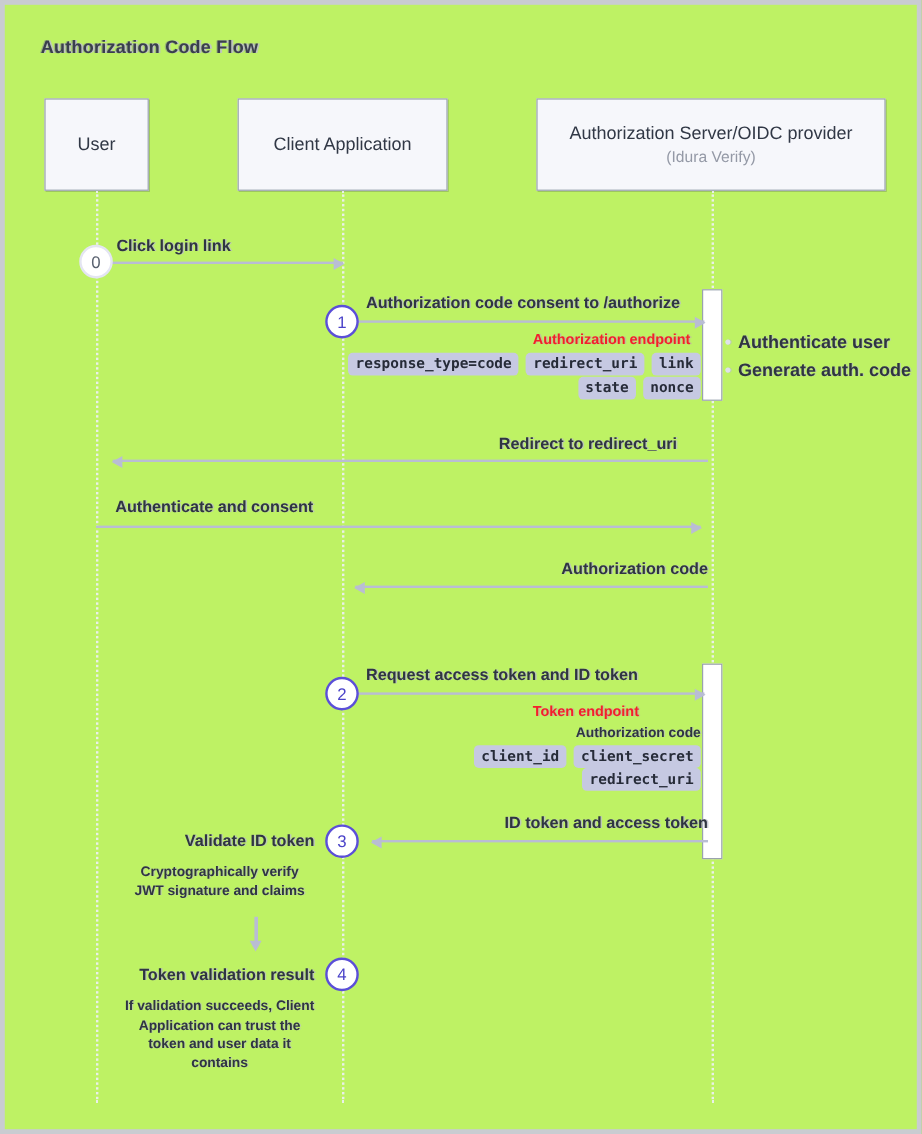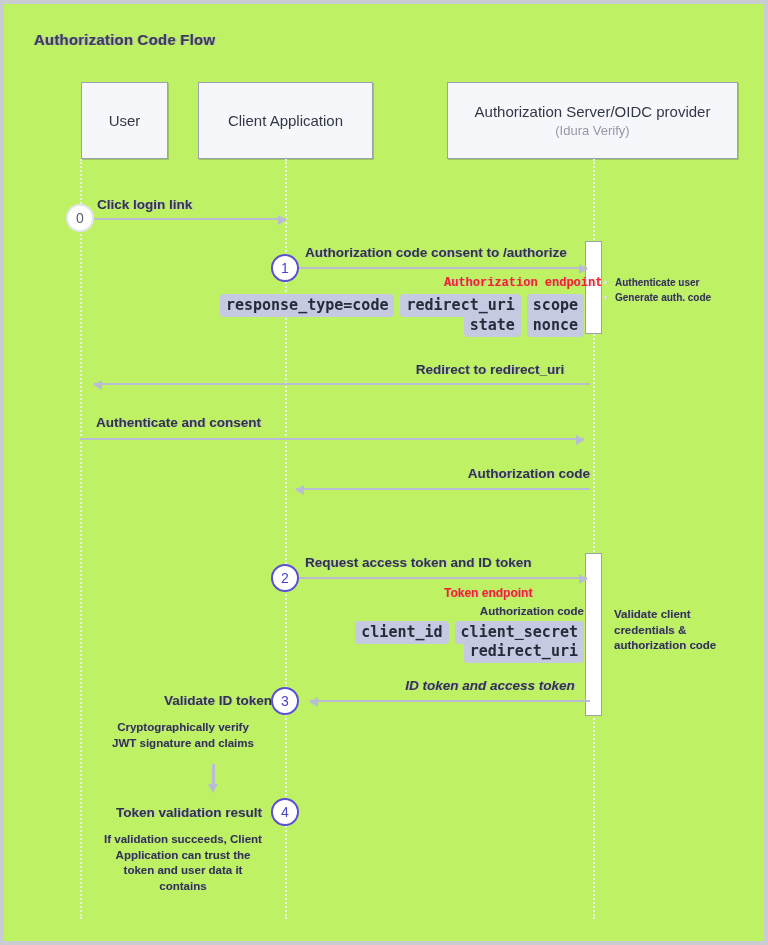--- a/index.html
+++ b/index.html
@@ -143,21 +143,21 @@
     font-weight: 700;
     color: #2f3542;
     line-height: 1.35;
     text-shadow: 1px 0 0 rgba(185,188,205,.6);
   }
   .note.center { text-align: center; }
   .note.right  { text-align: right; }
 
   .bullets {
     position: absolute;
-    font-size: 10px;
+    font-size: 15px;
     font-weight: 700;
     color: #2f3542;
     line-height: 1.5;
     text-shadow: 1px 0 0 rgba(185,188,205,.6);
   }
   .bullets .bl { white-space: nowrap; }
   .bullets .bl::before {
     content: "\2022";
     display: inline-block;
     width: 11px;
@@ -170,21 +170,21 @@
     display: flex;
     gap: 6px;
     align-items: center;
   }
   .chiprow.right { justify-content: flex-end; }
   .chip {
     background: #c6c9e2;
     border-radius: 4px;
     padding: 2px 6px 3px 6px;
     font-family: "DejaVu Sans Mono", monospace;
-    font-size: 15px;
+    font-size: 12px;
     font-weight: 700;
     color: #262b38;
     white-space: nowrap;
     line-height: 1.2;
   }
 
   
   .downarrow {
     position: absolute;
     width: 0;
@@ -208,21 +208,21 @@
     border-top: 9px solid #b9bdd4;
   }
 </style>
 </head>
 <body>
 
 <div id="diagram">
 
   <div class="title">Authorization Code Flow</div>
 
-  <div class="participant" style="left:33px; top:78px; width:87px; height:77px;margin-left:44px;">
+  <div class="participant" style="left:33px; top:78px; width:87px; height:77px;">
     <div class="p-name">User</div>
   </div>
 
   <div class="participant" style="left:194px; top:78px; width:175px; height:77px;">
     <div class="p-name">Client Application</div>
   </div>
 
   <div class="participant" style="left:443px; top:78px; width:291px; height:77px;">
     <div class="p-name">Authorization Server/OIDC provider</div>
     <div class="p-sub">(Idura Verify)</div>
@@ -236,26 +236,26 @@
   <div class="activation" style="left:581px; top:549px; height:163px;"></div>
 
   <div class="arrow right" style="left:76px; top:214px; width:206px;"></div>
   <div class="lbl" style="left:93px; top:193px;">Click login link</div>
   <div class="step pale" style="left:62px; top:200px;">0</div>
 
   <div class="arrow right" style="left:281px; top:263px; width:302px;"></div>
   <div class="lbl" style="left:301px; top:241px;">Authorization code consent to /authorize</div>
   <div class="step" style="left:267px; top:250px;">1</div>
 
-  <div class="lbl-red" style="left:440px; top:272px; width:140px; text-align:center;font-family:Liberation Mono, monospace;">Authorization endpoint</div>
+  <div class="lbl-red" style="left:440px; top:272px; width:140px; text-align:left;">Authorization endpoint</div>
 
   <div class="chiprow right" style="left:300px; top:290px; width:280px;">
     <span class="chip">response_type=code</span>
     <span class="chip">redirect_uri</span>
-    <span class="chip">scope</span>
+    <span class="chip">link</span>
   </div>
   <div class="chiprow right" style="left:300px; top:310px; width:280px;">
     <span class="chip">state</span>
     <span class="chip">nonce</span>
   </div>
 
   <div class="bullets" style="left:600px; top:271px;">
     <div class="bl">Authenticate user</div>
     <div class="bl">Generate auth. code</div>
   </div>
@@ -278,29 +278,26 @@
   <div class="note right" style="left:380px; top:600px; width:200px;">Authorization code</div>
 
   <div class="chiprow right" style="left:300px; top:617px; width:280px;">
     <span class="chip">client_id</span>
     <span class="chip">client_secret</span>
   </div>
   <div class="chiprow right" style="left:300px; top:636px; width:280px;">
     <span class="chip">redirect_uri</span>
   </div>
 
-  <div class="note" style="left:610px; top:603px; width:140px; white-space:pre-line;">Validate client
-credentials &amp;
-authorization code</div>
 
   <div class="arrow left" style="left:306px; top:696px; width:280px;"></div>
-  <div class="lbl" style="left:386px; top:674px; width:200px; text-align:center;font-style:italic;">ID token and access token</div>
+  <div class="lbl" style="left:386px; top:674px; width:200px; text-align:right;">ID token and access token</div>
   <div class="step" style="left:267px; top:683px;">3</div>
 
-  <div class="lbl right-align" style="left:120px; top:689px; width:148px;">Validate ID token</div>
+  <div class="lbl right-align" style="left:110px; top:689px; width:148px;">Validate ID token</div>
   <div class="note center" style="left:100px; top:716px; width:158px; white-space:pre-line;">Cryptographically verify
 JWT signature and claims</div>
 
   <div class="downarrow" style="left:209px; top:760px;">
     <span class="shaft"></span>
     <span class="head"></span>
   </div>
 
   <div class="step" style="left:267px; top:794px;">4</div>
   <div class="lbl right-align" style="left:110px; top:801px; width:148px;">Token validation result</div>

